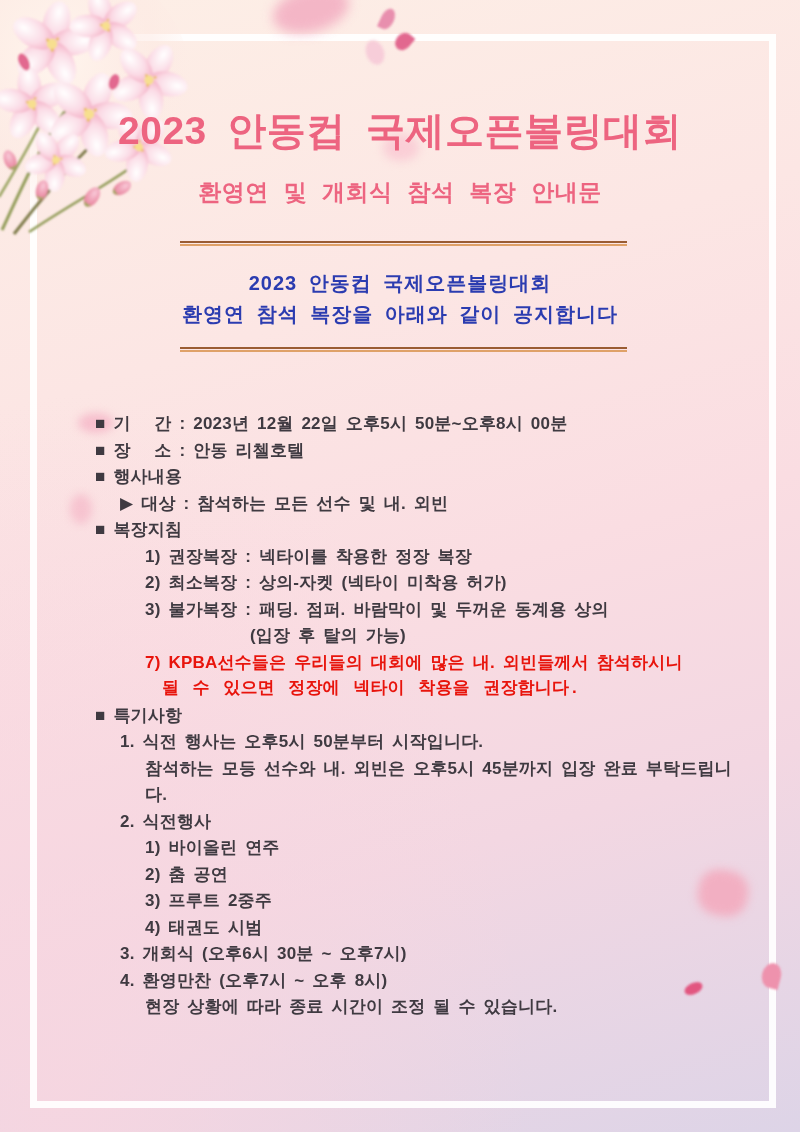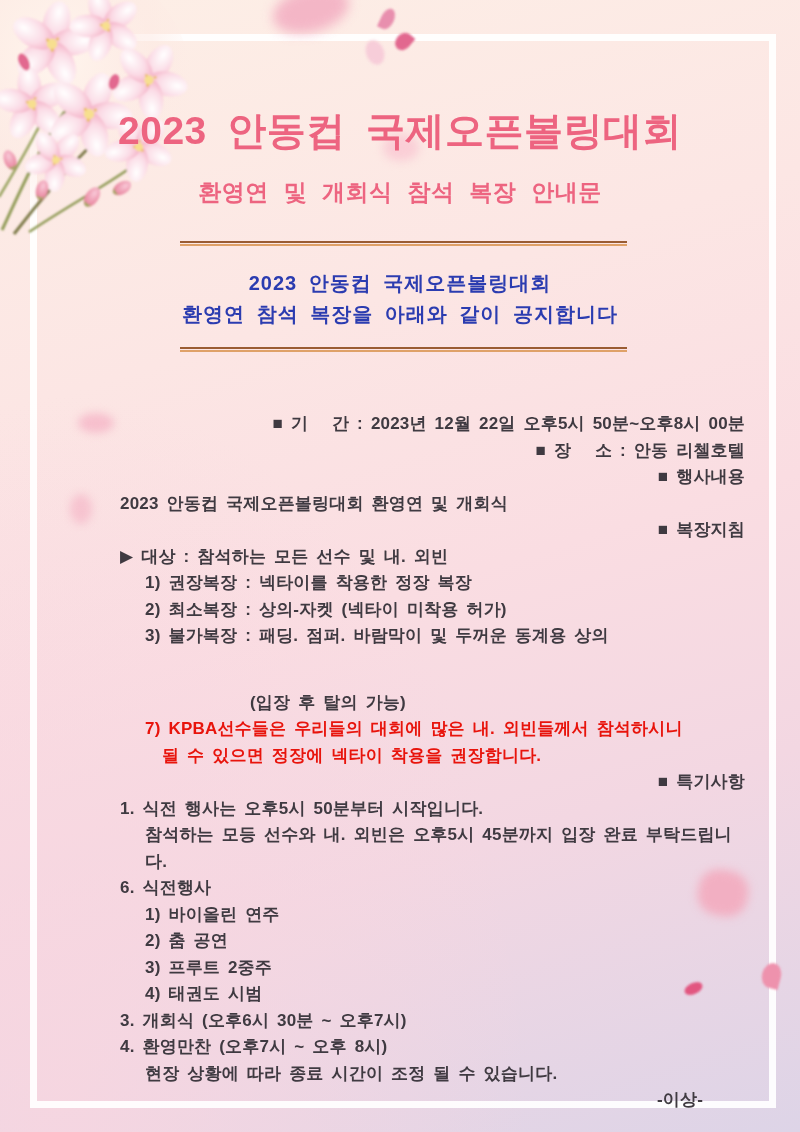--- a/index.html
+++ b/index.html
@@ -39,22 +39,22 @@
              line-height:42px;margin-top:15px;}
   .divider{position:absolute;left:180px;width:447px;height:5px;
            background:linear-gradient(to bottom,#9a5c33 0 2px,rgba(0,0,0,0) 2px 3px,#dfa168 3px 5px);}
   .d1{top:241px;} .d2{top:347px;}
   .notice-block{position:absolute;left:0;right:0;top:268px;text-align:center;color:#2b3cb0;
                 font-size:20px;font-weight:800;letter-spacing:1px;word-spacing:5px;line-height:31px;}
   .body-block{position:absolute;left:95px;top:411px;width:650px;color:#3f3a41;
               font-size:17px;font-weight:700;line-height:26.5px;letter-spacing:.2px;
               word-spacing:3px;}
   .body-line{white-space:pre-wrap;}
-  .ind0{padding-left:0;text-align:right;} .ind1{padding-left:25px;} .ind2{padding-left:50px;}
-  .ind3{padding-left:67px;} .ind4{padding-left:155px;margin-top:40px;}
+  .ind0{padding-left:0;} .ind1{padding-left:25px;} .ind2{padding-left:50px;}
+  .ind3{padding-left:67px;font-family:Liberation Mono, monospace;} .ind4{padding-left:155px;}
   .red{color:#e8140c;}
   .closing{text-align:right;padding-right:42px;}
 </style>
 </head>
 <body>
 
 <div class="page">
 
   <div class="frame"></div>
 
@@ -140,36 +140,34 @@
     <div>환영연 참석 복장을 아래와 같이 공지합니다</div>
   </div>
 
   <div class="divider d2"></div>
 
   <div class="body-block">
 
   <div class="body-line ind0">■ 기   간 : 2023년 12월 22일 오후5시 50분~오후8시 00분</div>
       <div class="body-line ind0">■ 장   소 : 안동 리첼호텔</div>
       <div class="body-line ind0">■ 행사내용</div>
-      <div class="body-line ind1">2023 안동컵 국제오픈볼링대회 환영연 및 개회식</div>
+      <div class="body-line ind1">▶ 대상 : 참석하는 모든 선수 및 내. 외빈</div>
       <div class="body-line ind0">■ 복장지침</div>
-      <div class="body-line ind1">▶ 대상 : 참석하는 모든 선수 및 내. 외빈</div>
       <div class="body-line ind2">1) 권장복장 : 넥타이를 착용한 정장 복장</div>
       <div class="body-line ind2">2) 최소복장 : 상의-자켓 (넥타이 미착용 허가)</div>
       <div class="body-line ind2">3) 불가복장 : 패딩. 점퍼. 바람막이 및 두꺼운 동계용 상의</div>
       <div class="body-line ind4">(입장 후 탈의 가능)</div>
       <div class="body-line ind2 red">7) KPBA선수들은 우리들의 대회에 많은 내. 외빈들께서 참석하시니</div>
       <div class="body-line ind3 red">될 수 있으면 정장에 넥타이 착용을 권장합니다.</div>
       <div class="body-line ind0">■ 특기사항</div>
       <div class="body-line ind1">1. 식전 행사는 오후5시 50분부터 시작입니다.</div>
       <div class="body-line ind2">참석하는 모등 선수와 내. 외빈은 오후5시 45분까지 입장 완료 부탁드립니다.</div>
-      <div class="body-line ind1">6. 식전행사</div>
+      <div class="body-line ind1">2. 식전행사</div>
       <div class="body-line ind2">1) 바이올린 연주</div>
       <div class="body-line ind2">2) 춤 공연</div>
       <div class="body-line ind2">3) 프루트 2중주</div>
       <div class="body-line ind2">4) 태권도 시범</div>
       <div class="body-line ind1">3. 개회식 (오후6시 30분 ~ 오후7시)</div>
       <div class="body-line ind1">4. 환영만찬 (오후7시 ~ 오후 8시)</div>
       <div class="body-line ind2">현장 상황에 따라 종료 시간이 조정 될 수 있습니다.</div>
-      <div class="body-line closing">-이상-</div>
     </div>
 
 </div>
 
 </body></html>

